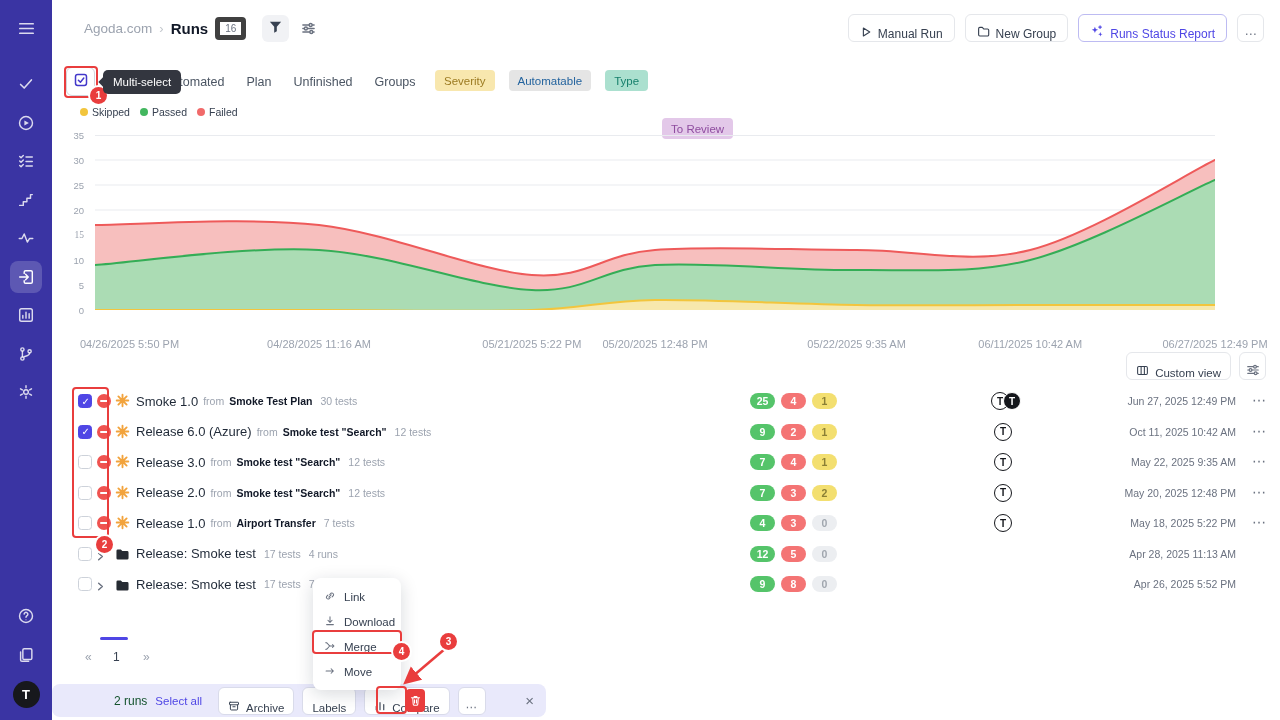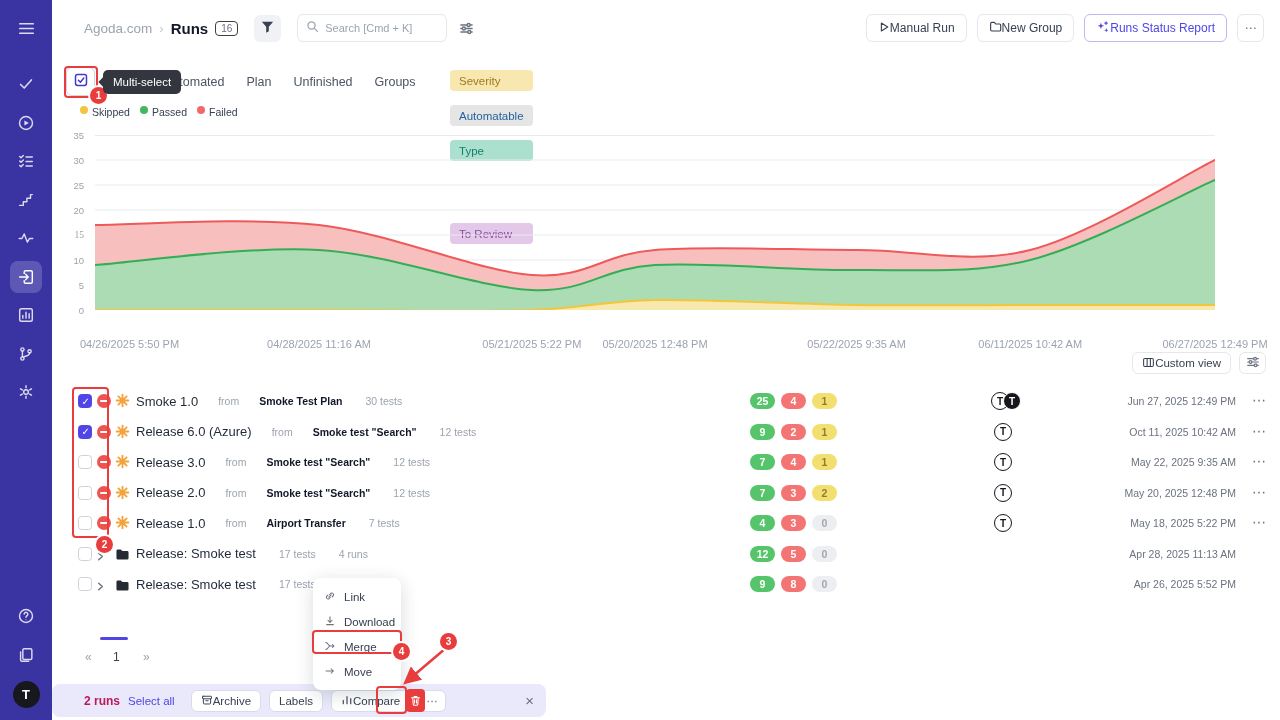--- a/index.html
+++ b/index.html
@@ -14,67 +14,67 @@
   .sb-group { margin-top:24px; display:flex; flex-direction:column; gap:6.5px; }
   .sb-bottom { margin-top:auto; margin-bottom:12px; display:flex; flex-direction:column; gap:6.5px; align-items:center; }
   .sb-logo { width:27px; height:27px; border-radius:50%; background:#17181d; color:#fff; font-weight:700; font-size:13px; display:flex; align-items:center; justify-content:center; margin-top:4px; }
 
   
   .topbar { position:absolute; left:52px; top:0; right:0; height:56px; background:#fff; display:flex; align-items:center; padding:0 16px 0 32px; }
   .crumb { display:flex; align-items:center; gap:7px; white-space:nowrap; }
   .crumb-project { font-size:13.5px; color:#9ca3af; }
   .crumb-sep { font-size:13px; color:#c3c7cd; }
   .crumb-page { font-size:15px; font-weight:700; color:#111827; }
-  .count-badge { font-size:10px; color:#6b7280; border:1px solid #404040; border-radius:4px; padding:1px 5px; }
+  .count-badge { font-size:10px; color:#6b7280; border:5px solid #404040; border-radius:4px; padding:1px 5px; }
   .iconbtn-soft { width:27px; height:27px; border:none; border-radius:6px; background:#f1f2f5; display:flex; align-items:center; justify-content:center; cursor:pointer; margin-left:16px; }
   .searchbox { margin-left:16px; width:150px; height:28px; border:1px solid #e5e7eb; border-radius:6px; display:flex; align-items:center; padding:0 8px; gap:6px; }
   .searchbox input { border:none; outline:none; width:110px; font-size:11px; color:#374151; font-family:inherit; }
   .searchbox input::placeholder { color:#9ca3af; }
   .bare-iconbtn { border:none; background:none; cursor:pointer; display:flex; align-items:center; justify-content:center; color:#6b7280; margin-left:12px; }
   .top-actions { margin-left:auto; display:flex; align-items:center; gap:10px; }
-  .btn { height:28px; border:1px solid #e5e7eb; background:#fff; border-radius:6px; display:flex; align-items:center; gap:0; padding:0 11px; font-size:12px; color:#374151; font-weight:500; cursor:pointer; font-family:inherit; white-space:nowrap; }
+  .btn { height:28px; border:1px solid #e5e7eb; background:#fff; border-radius:6px; display:flex; align-items:flex-end; gap:6px; padding:0 11px; font-size:12px; color:#374151; font-weight:500; cursor:pointer; font-family:inherit; white-space:nowrap; }
   .btn.accent { border-color:#bdbbf2; color:#4f46e5; }
   .btn.square { width:27px; padding:0; justify-content:center; color:#6b7280; }
 
   
   .filterbar { position:absolute; left:52px; top:66px; right:0; height:34px; }
   .ms-btn { position:absolute; left:14px; top:1px; width:29px; height:29px; border:1px solid #d1d5db; background:#fff; border-radius:6px; display:flex; align-items:center; justify-content:center; cursor:pointer; }
   .tabs { position:absolute; left:112px; top:0; height:31px; display:flex; align-items:center; gap:22px; }
   .tab { font-size:12.5px; color:#4b5563; cursor:pointer; white-space:nowrap; }
-  .pills { position:absolute; left:398px; top:4px; display:flex; gap:14px;flex-direction:column; }
+  .pills { position:absolute; left:383px; top:4px; display:flex; gap:14px; }
   .pill { height:21px; border-radius:4px; padding:0 9px; font-size:11.5px; display:flex; align-items:center; cursor:pointer; white-space:nowrap; }
 
   
   .legend { position:absolute; left:80px; top:106px; display:flex; gap:10px; align-items:center; }
-  .legend-item { display:flex; align-items:flex-start; gap:4px; }
+  .legend-item { display:flex; align-items:center; gap:4px; }
   .legend-dot { width:8px; height:8px; border-radius:50%; }
   .legend-label { font-size:10.5px; color:#374151; }
   .chartzone { position:absolute; left:52px; top:128px; right:0; height:215px; }
   #y-labels { position:absolute; left:0; top:0; width:40px; height:190px; }
   .ytick { position:absolute; right:8px; font-size:9.5px; color:#9ca3af; text-align:right; width:30px; }
   #chart-svg { position:absolute; left:43px; top:7px; }
   #x-labels { position:absolute; left:26px; top:198px; height:14px; right:0; }
   .xtick { position:absolute; top:12px; font-size:11px; color:#9ca3af; white-space:nowrap; }
 
   
   .viewbar { position:absolute; right:14px; top:352px; display:flex; align-items:center; gap:8px; }
-  .btn.small { height:22px; font-size:11.5px; padding:0 9px; }
+  .btn.small { height:28px; font-size:11.5px; padding:0 9px; }
 
   
   .runlist { position:absolute; left:52px; top:386px; right:0; }
   .row { position:relative; height:30.5px; }
   .cb { position:absolute; left:26px; top:8px; width:14px; height:14px; border:1.5px solid #cdd2da; border-radius:3.5px; background:#fff; cursor:pointer; }
   .cb.checked { background:#4f46e5; border-color:#4f46e5; }
   .cb.checked::after { content:"✓"; color:#fff; font-size:10px; position:absolute; left:2.5px; top:-0.5px; line-height:13px; }
   .minus { position:absolute; left:45px; top:8px; width:14px; height:14px; border-radius:50%; background:#ef5350; }
   .minus::after { content:""; position:absolute; left:3px; top:6px; width:8px; height:2px; background:#fff; border-radius:1px; }
   .spark { position:absolute; left:63px; top:7px; }
   .chev { position:absolute; left:43px; top:9px; }
   .folder { position:absolute; left:63px; top:8.5px; }
-  .titleline { position:absolute; left:84px; top:0; height:100%; display:flex; align-items:center; gap:20px; white-space:nowrap; }
+  .titleline { position:absolute; left:84px; top:0; height:100%; display:flex; align-items:center; gap:5px; white-space:nowrap; }
   .rtitle { font-size:13px; color:#1f2937; font-weight:500; }
   .rfrom { font-size:10.5px; color:#9ca3af; }
   .rplan { font-size:10.5px; color:#111827; font-weight:700; }
   .rtests { font-size:10.5px; color:#9ca3af; margin-left:3px; }
   .badges { position:absolute; left:698px; top:7px; display:flex; gap:6px; }
   .badge { min-width:25px; height:16px; border-radius:8px; font-size:10.5px; font-weight:600; display:flex; align-items:center; justify-content:center; padding:0 5px; }
   .badge.pass { background:#55c46a; color:#fff; }
   .badge.fail { background:#f47474; color:#fff; }
   .badge.skip { background:#f3df70; color:#8a7f35; }
   .badge.zero { background:#eceef1; color:#a0a6ae; }
@@ -86,21 +86,21 @@
   .dots { position:absolute; right:14px; top:4px; border:none; background:none; color:#6b7280; font-size:14px; cursor:pointer; line-height:20px; }
 
   
   .pagination { position:absolute; left:52px; top:650px; height:16px; width:160px; }
   .pg { position:absolute; top:0; font-size:12px; color:#9ca3af; cursor:pointer; }
   .pg.cur { color:#374151; }
   .pg-bar { position:absolute; left:48px; top:-13px; width:28px; height:2.5px; background:#4f46e5; border-radius:2px; }
 
   
   .selbar { position:absolute; left:52px; top:684px; width:494px; height:33px; background:#e9e9fb; border-radius:8px; display:flex; align-items:center; padding:0 12px 0 32px; }
-  .sel-count { font-size:12px; font-weight:700; color:#be185d; white-space:nowrap; }
+  .sel-count { font-size:12px; font-weight:400; color:#14532d; white-space:nowrap;margin-left:30px; }
   .sel-all { font-size:11.5px; color:#4f46e5; margin-left:8px; cursor:pointer; white-space:nowrap; }
   .selbar .btn.small { border-color:#d9dbea; margin-left:8px; }
   .selbar .btn.first { margin-left:16px; }
   .sel-close { margin-left:auto; border:none; background:none; font-size:15px; color:#6b7280; cursor:pointer; }
 
   
   .ctxmenu { position:absolute; left:313px; top:578px; width:88px; background:#fff; border-radius:8px; box-shadow:0 4px 18px rgba(15,23,42,.16); padding:6px 0; z-index:40; }
   .ctx-item { height:25px; display:flex; align-items:center; gap:8px; padding:0 11px; font-size:11.5px; color:#374151; cursor:pointer; }
   .ctx-item svg { flex:0 0 auto; color:#6b7280; }
 
@@ -204,29 +204,20 @@
       <span class="crumb-page">Runs</span>
       <span class="count-badge">16</span>
     </div>
     <button class="iconbtn-soft">
       <span>
         <svg width="15" height="15" viewBox="0 0 16 16">
             <path d="M2 3h12l-4.6 5.3V13l-2.8 1.6V8.3z" fill="#374151"></path>
           </svg>
       </span>
     </button>
-    <div class="searchbox">
-      <span>
-        <svg width="13" height="13" viewBox="0 0 16 16" fill="none" stroke="#9ca3af" stroke-width="1.6" stroke-linecap="round">
-            <circle cx="6.8" cy="6.8" r="4.4"></circle>
-            <path d="M10.3 10.3L14 14"></path>
-          </svg>
-      </span>
-      <input placeholder="Search [Cmd + K]" style="">
-    </div>
     <button class="bare-iconbtn">
       <svg width="15" height="15" viewBox="0 0 16 16" fill="none" stroke="#6b7280" stroke-width="1.5" stroke-linecap="round">
           <path d="M2 4.2h12M2 8h12M2 11.8h12"></path>
           <circle cx="10.3" cy="4.2" r="1.6" fill="#fff"></circle>
           <circle cx="5.2" cy="8" r="1.6" fill="#fff"></circle>
           <circle cx="11" cy="11.8" r="1.6" fill="#fff"></circle>
         </svg>
     </button>
     <div class="top-actions">
       <button class="btn">

